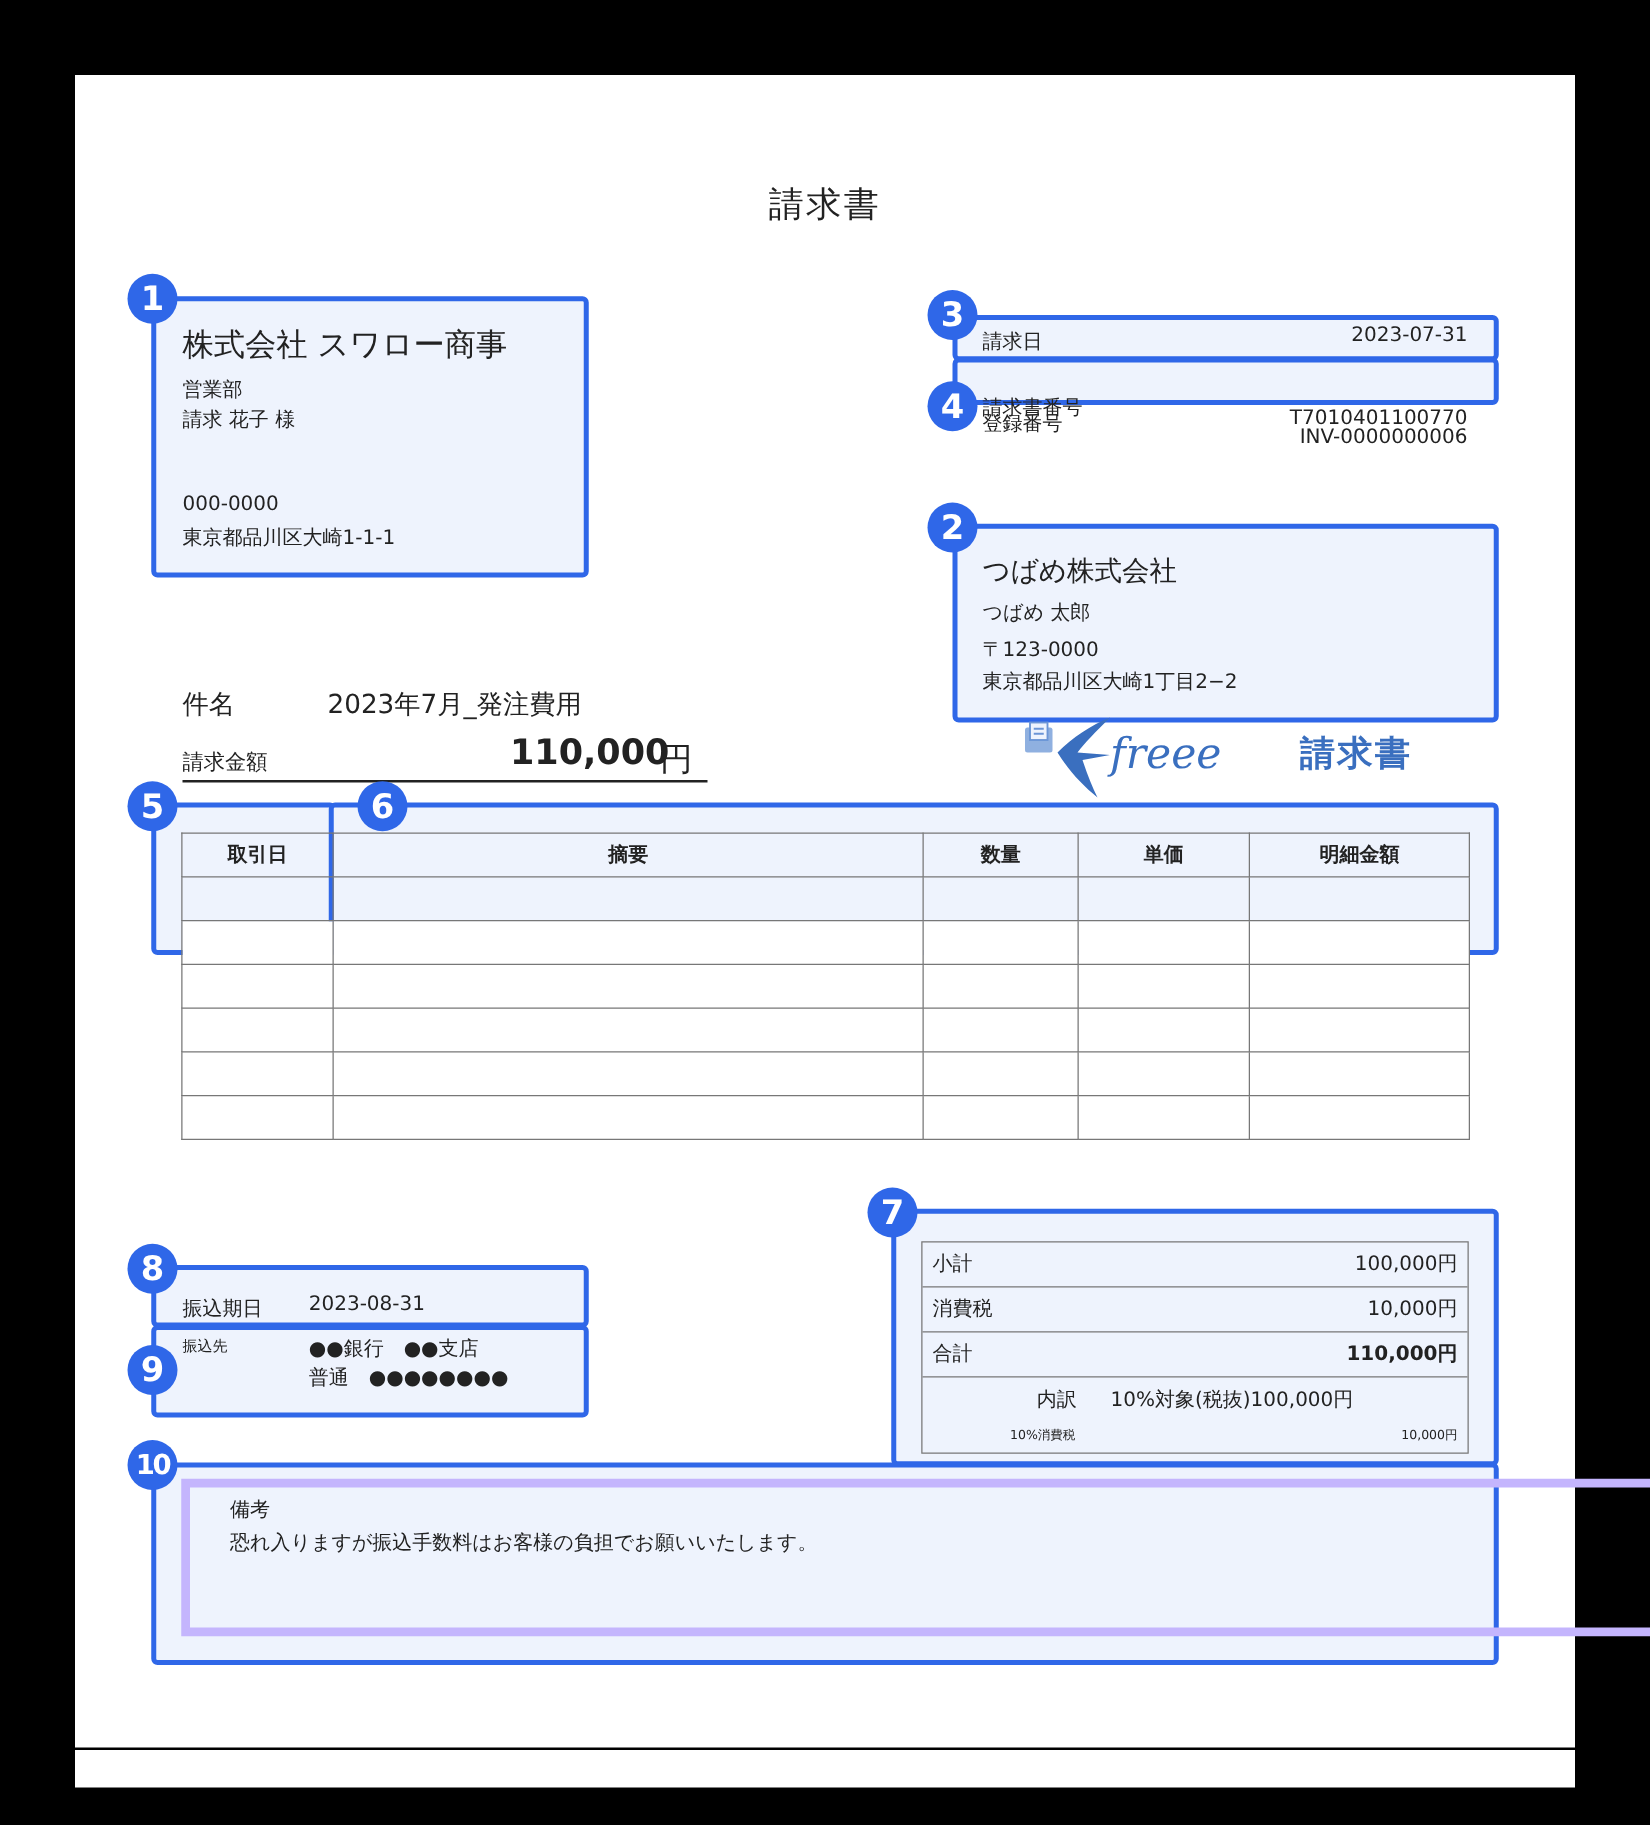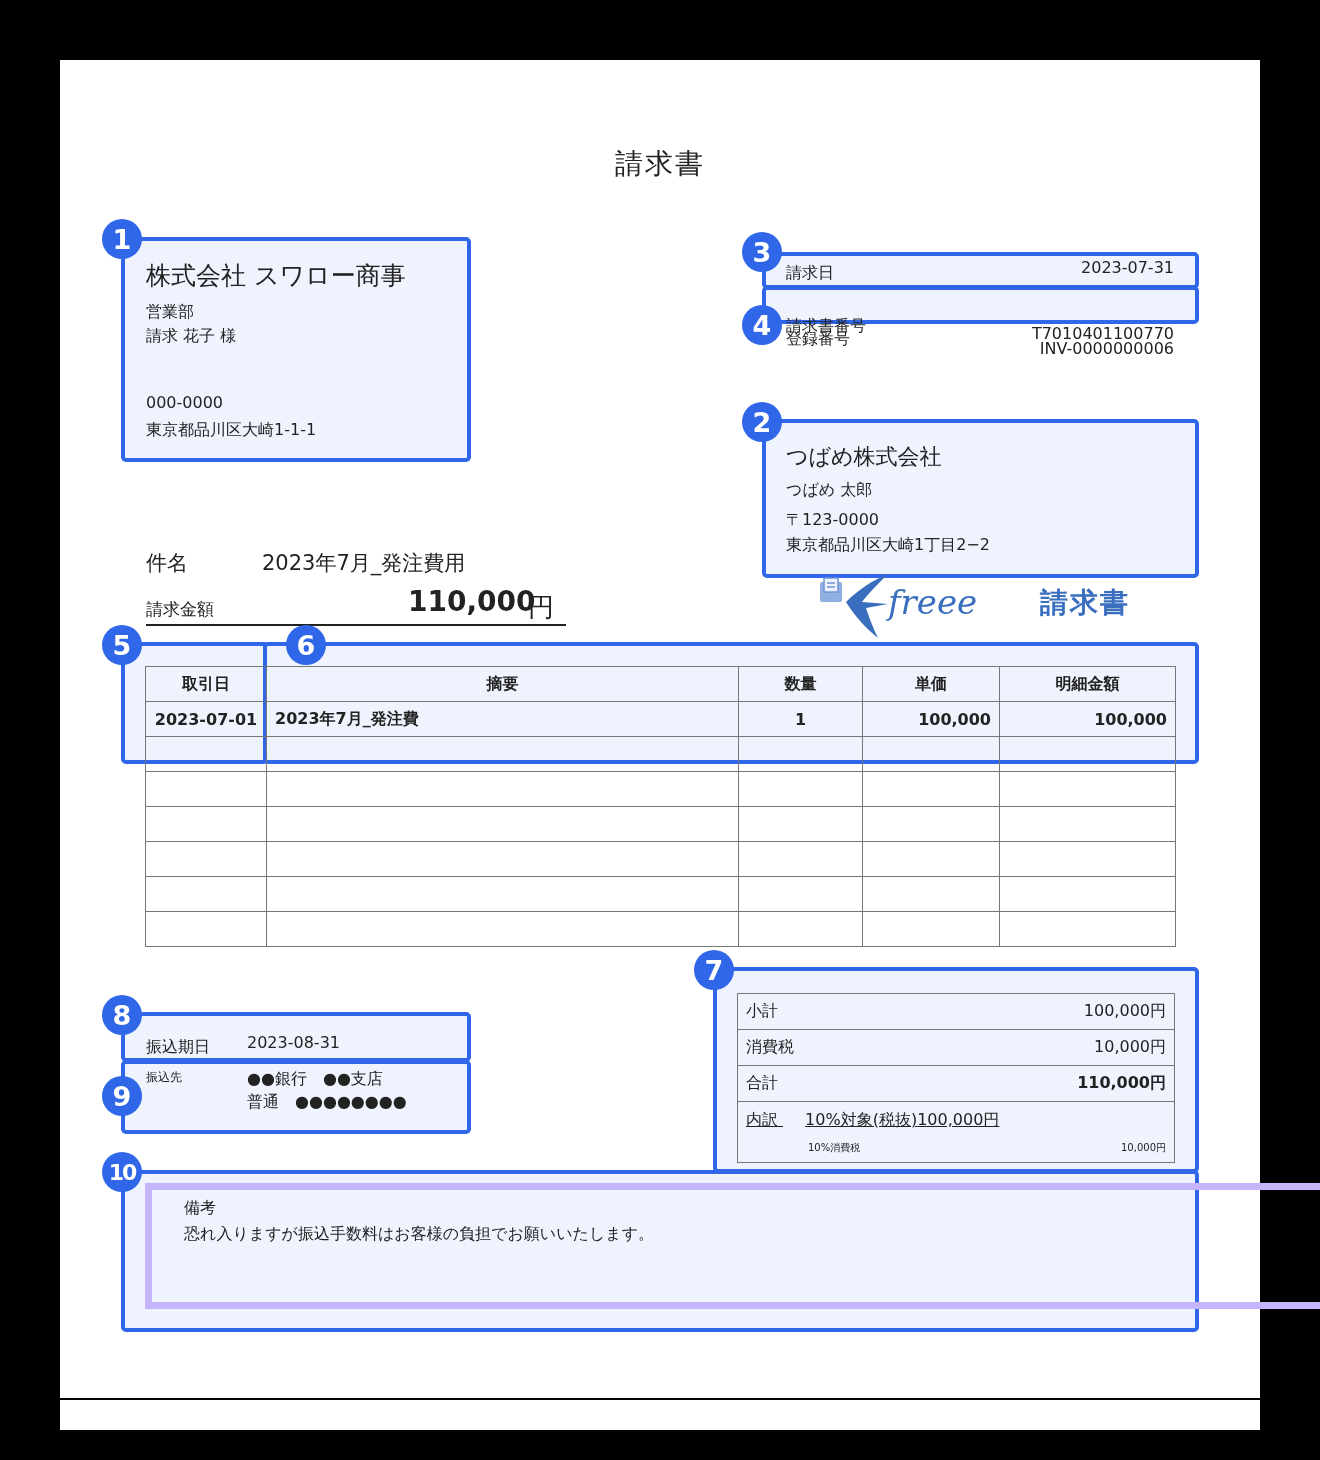--- a/index.html
+++ b/index.html
@@ -146,27 +146,20 @@
     <tr class="first-rows">
       <th>取引日</th>
       <th>摘要</th>
       <th>数量</th>
       <th>単価</th>
       <th>明細金額</th>
     </tr>
   </thead>
   <tbody>
     <tr class="first-rows">
-      <td class="ctr">2023-07-01</td>
-      <td>2023年7月_発注費</td>
-      <td class="ctr">1</td>
-      <td class="num">100,000</td>
-      <td class="num">100,000</td>
-    </tr>
-    <tr class="first-rows">
       <td></td>
         <td></td>
         <td></td>
         <td></td>
         <td></td>
     </tr>
     <tr style="background:#fff;">
       <td></td>
         <td></td>
         <td></td>
@@ -217,21 +210,21 @@
   </div>
   <div class="row">
     <span>消費税</span>
     <span>10,000円</span>
   </div>
   <div class="row">
     <span>合計</span>
     <span class="bold">110,000円</span>
   </div>
   <div class="row last">
-    <div style="display:flex;justify-content:flex-start;text-decoration:underline;">
+    <div style="display:flex;justify-content:center;">
       <span>
         <span>内訳</span>
         <span style="margin-left:22px;">10%対象(税抜)</span>
       </span>
       <span>100,000円</span>
     </div>
     <div style="display:flex;justify-content:space-between;font-size:10px;margin-top:10px;">
       <span style="margin-left:62px;text-align:center;">10%消費税</span>
       <span>10,000円</span>
     </div>

